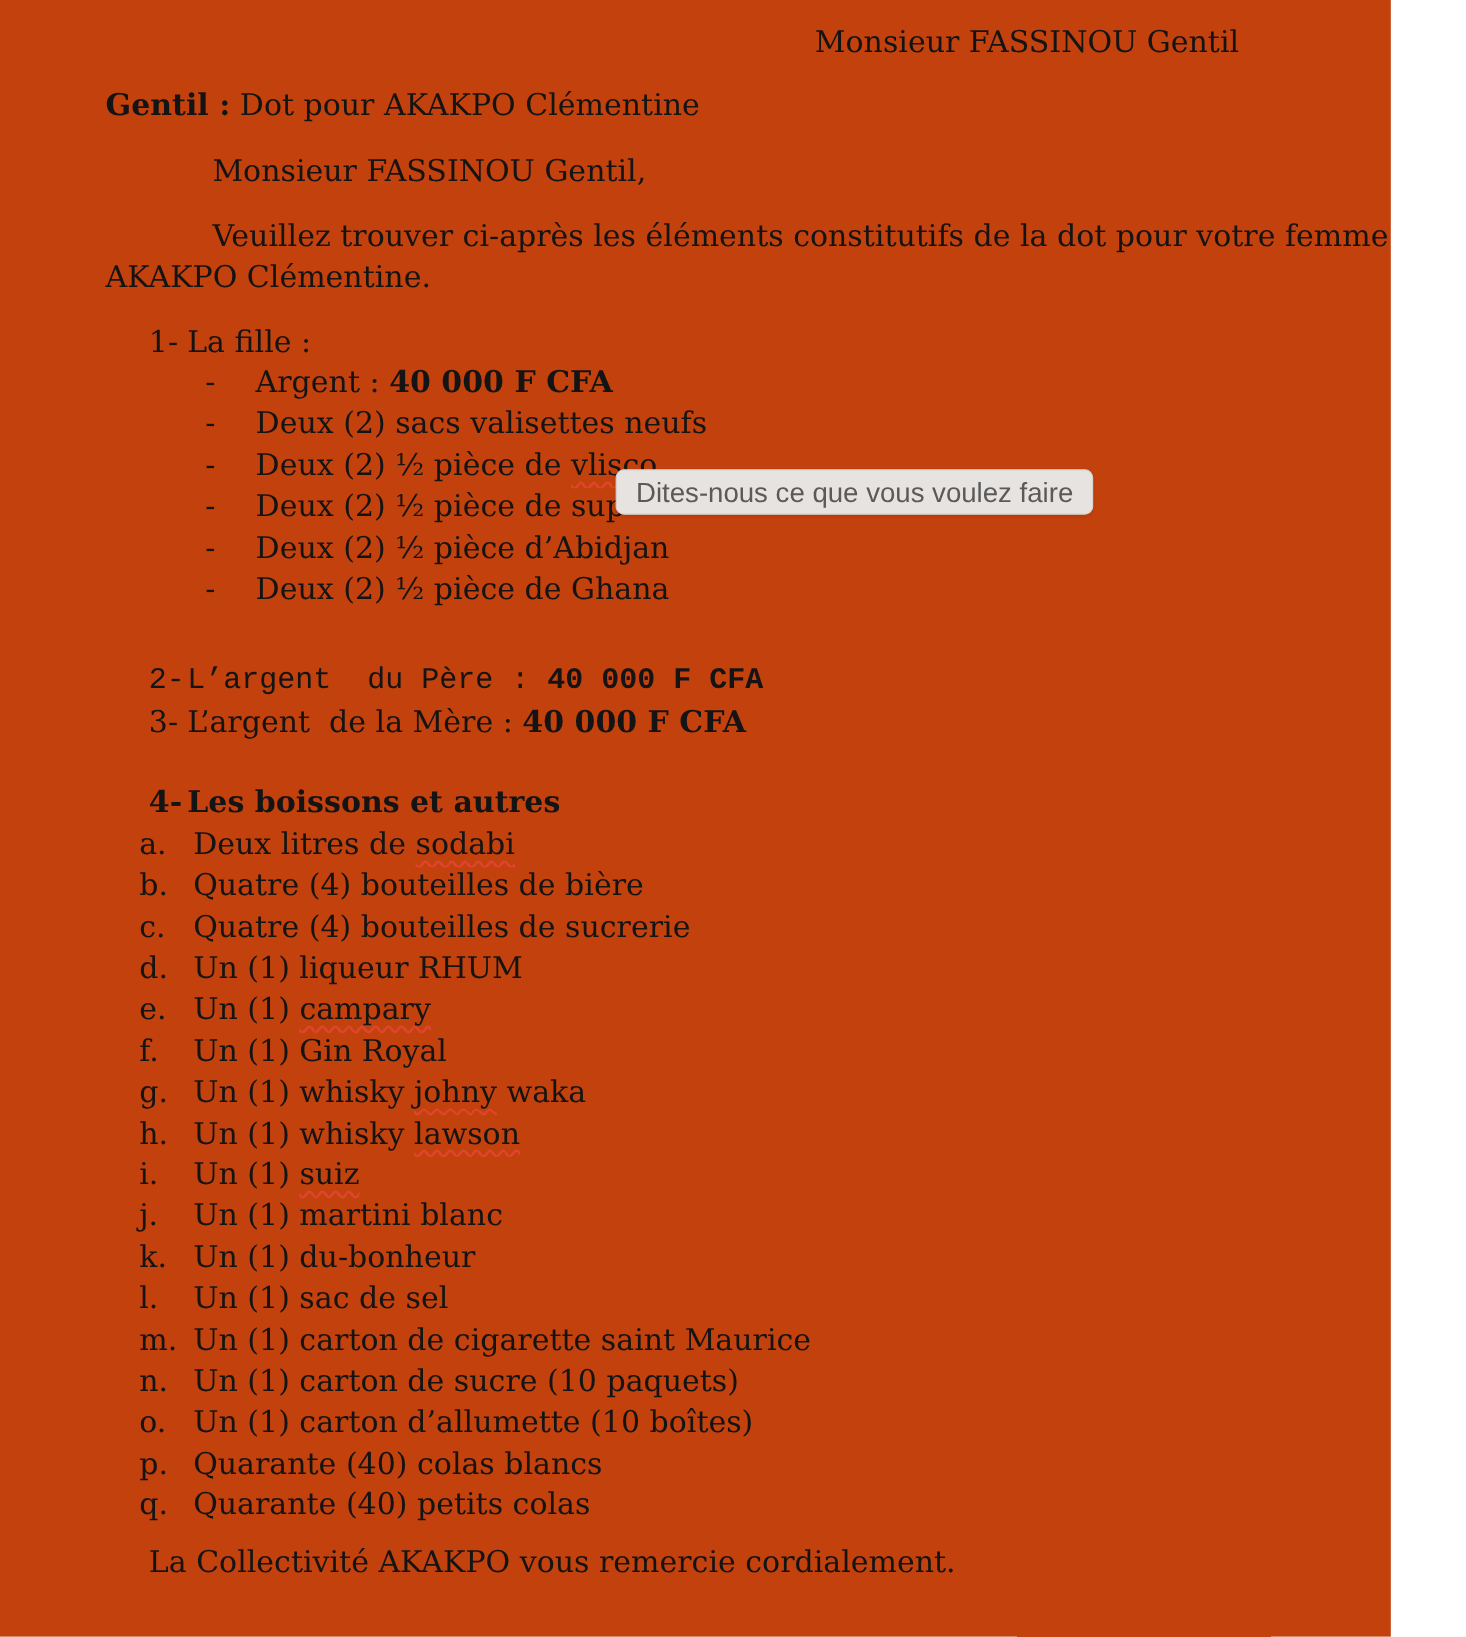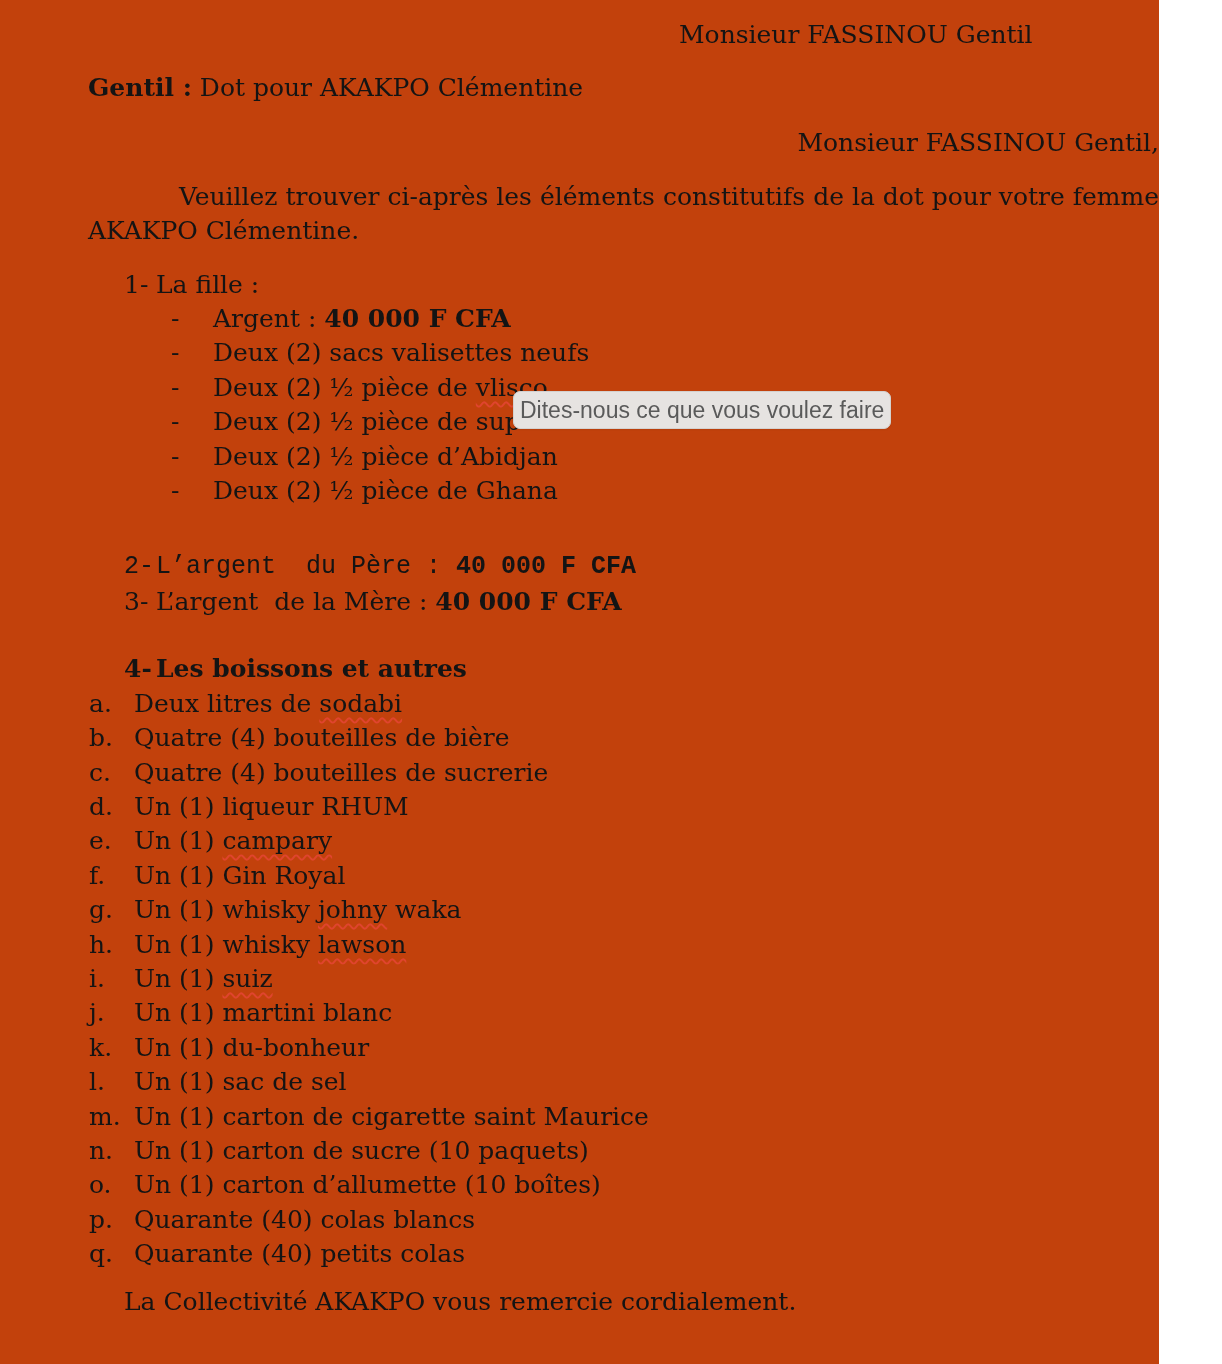--- a/index.html
+++ b/index.html
@@ -19,42 +19,42 @@
   .b { font-weight: bold; }
   .sq {
     text-decoration-line: underline;
     text-decoration-style: wavy;
     text-decoration-color: #e0442e;
     text-decoration-thickness: 2px;
     text-underline-offset: 5px;
   }
   .hdr-right   { padding-left: 679px; }
   .margin-main { padding-left: 88px; }
-  .indent-para { padding-left: 177px; text-align: right; }
+  .indent-para { padding-left: 177px; }
   .num-line    { padding-left: 124px; }
   .num-line .num { display: inline-block; width: 32px; }
   .dash-line   { padding-left: 171px; }
   .dash-line .dash { display: inline-block; width: 42px; }
-  .letter-line { padding-left: 89px; }
+  .letter-line { padding-left: 116px; }
   .letter-line .lm { display: inline-block; width: 45px; }
   .mt-objet   { margin-top: 18.6px; }
   .mt-salut   { margin-top: 21px; }
   .mt-intro   { margin-top: 19px; }
   .mt-s1      { margin-top: 19px; }
   .mt-s2      { margin-top: 42px; font-family: Liberation Mono, monospace; }
   .mt-s4      { margin-top: 33px; }
   .mt-closing { margin-top: 13px; margin-left: 36px; }
   .tooltip {
     position: absolute;
     left: 513px;
     top: 391px;
     height: 38px;
     display: flex;
     align-items: center;
-    padding: 0 6px;
+    padding: 0 16px;
     background: #e6e3e1;
     border: 1px solid #d4d1cf;
     border-radius: 7px;
     box-shadow: 0 1px 2px rgba(0,0,0,0.06);
     font-family: "Liberation Sans", "DejaVu Sans", sans-serif;
     font-size: 23px;
     color: #5a5a5a;
     white-space: pre;
     z-index: 5;
     box-sizing: border-box;

